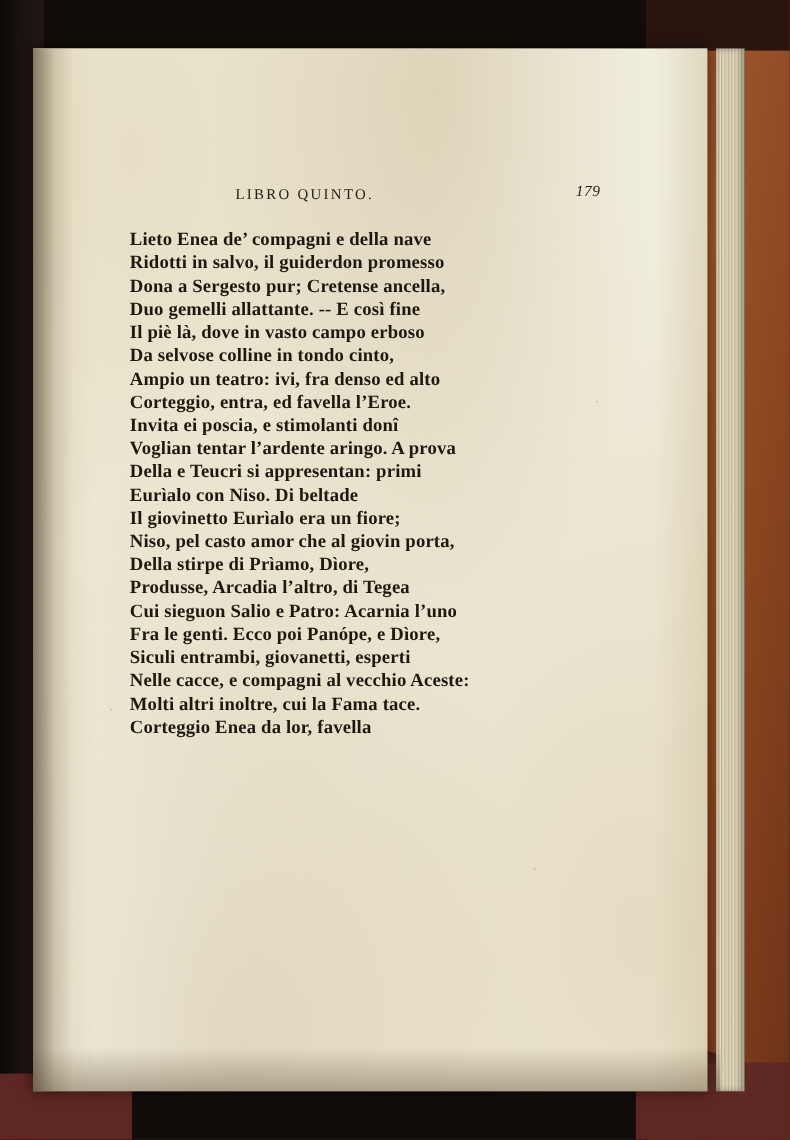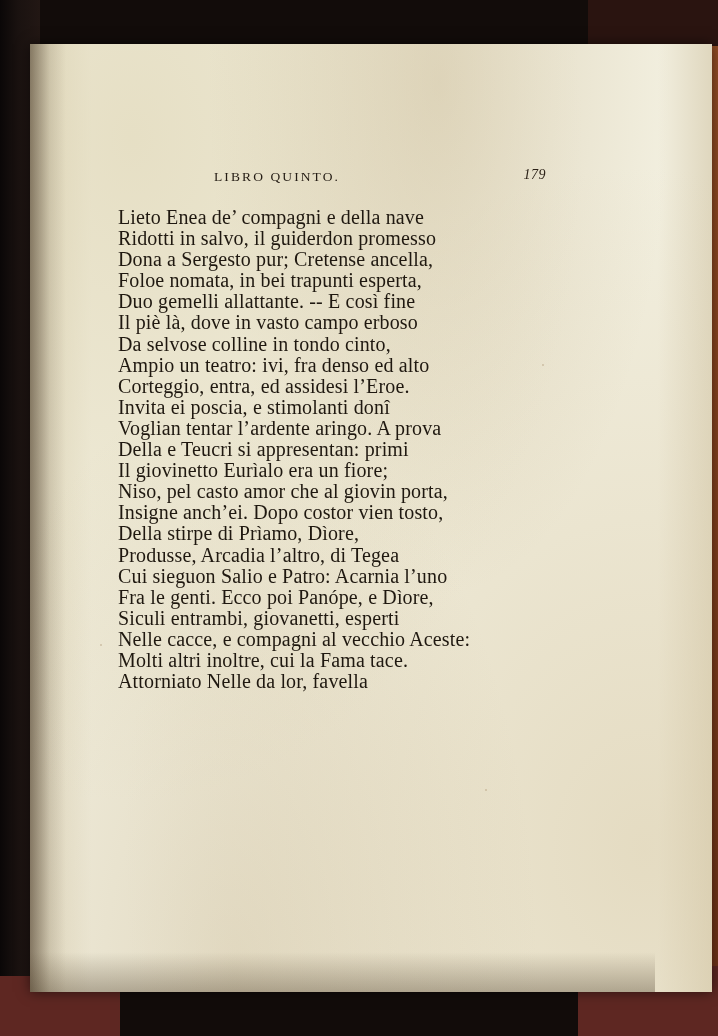--- a/index.html
+++ b/index.html
@@ -57,21 +57,21 @@
     right: 0; bottom: 52px;
     width: 150px; height: 40px;
     background: linear-gradient(200deg, transparent 0%, transparent 40%, #4d2018 41%, #4d2018 100%);
   }
 
   
   .page {
     position: absolute;
     left: 30px;
     top: 44px;
-    width: 682px;
+    width: 613px;
     height: 948px;
     background: #f2efdf;
     background-image:
       radial-gradient(ellipse at 15% 10%, rgba(220,210,175,0.55) 0%, rgba(242,239,223,0) 55%),
       radial-gradient(ellipse at 90% 85%, rgba(215,200,165,0.5) 0%, rgba(242,239,223,0) 60%),
       linear-gradient(90deg, rgba(205,192,158,0.55) 0%, rgba(242,239,223,0) 9%),
       linear-gradient(270deg, rgba(200,185,150,0.45) 0%, rgba(242,239,223,0) 8%);
     box-shadow: 0 0 12px rgba(0,0,0,0.55);
   }
   .page-aging {
@@ -142,25 +142,26 @@
     color: #2b2117;
     letter-spacing: 0.5px;
     font-style: italic;
   }
   .verse {
     margin: 0;
     padding: 0;
     list-style: none;
   }
   .verse li {
-    font-size: 20px;
+    font-size: 17px;
     line-height: 21.1px;
     color: #1f1810;
     white-space: nowrap;
     letter-spacing: 0.15px;
+    font-weight: bold;
   }
   .fleck {
     position: absolute;
     border-radius: 50%;
     background: rgba(150,120,80,0.35);
     pointer-events: none;
   }
 </style>
 </head>
 <body>
@@ -182,40 +183,39 @@
     <div class="text-block">
       <div class="head-row">
         <div class="running-head">LIBRO QUINTO.</div>
         <div class="folio">179</div>
       </div>
 
       <ul class="verse">
         <li>Lieto Enea de’ compagni e della nave</li>
         <li>Ridotti in salvo, il guiderdon promesso</li>
         <li>Dona a Sergesto pur; Cretense ancella,</li>
-        <li>Foloe nomata, in bei trapunti esperta,</li>
         <li>Duo gemelli allattante. -- E così fine</li>
         <li>Il piè là, dove in vasto campo erboso</li>
         <li>Da selvose colline in tondo cinto,</li>
         <li>Ampio un teatro: ivi, fra denso ed alto</li>
-        <li>Corteggio, entra, ed assidesi l’Eroe.</li>
+        <li>Corteggio, entra, ed favella l’Eroe.</li>
         <li>Invita ei poscia, e stimolanti donî</li>
         <li>Voglian tentar l’ardente aringo. A prova</li>
         <li>Della e Teucri si appresentan: primi</li>
+        <li>Eurìalo con Niso. Di beltade</li>
         <li>Il giovinetto Eurìalo era un fiore;</li>
         <li>Niso, pel casto amor che al giovin porta,</li>
-        <li>Insigne anch’ei. Dopo costor vien tosto,</li>
         <li>Della stirpe di Prìamo, Dìore,</li>
         <li>Produsse, Arcadia l’altro, di Tegea</li>
         <li>Cui sieguon Salio e Patro: Acarnia l’uno</li>
         <li>Fra le genti. Ecco poi Panópe, e Dìore,</li>
         <li>Siculi entrambi, giovanetti, esperti</li>
         <li>Nelle cacce, e compagni al vecchio Aceste:</li>
         <li>Molti altri inoltre, cui la Fama tace.</li>
-        <li>Attorniato Nelle da lor, favella</li>
+        <li>Corteggio Enea da lor, favella</li>
       </ul>
     </div>
 
     <span class="fleck" style="left:70px; top:600px; width:2px; height:2px;"></span>
     <span class="fleck" style="left:512px; top:320px; width:2px; height:2px;"></span>
     <span class="fleck" style="left:455px; top:745px; width:2px; height:2px;"></span>
   </div>
 
   <div class="gutter-shadow"></div>
   <div class="page-bottom-shadow"></div>

